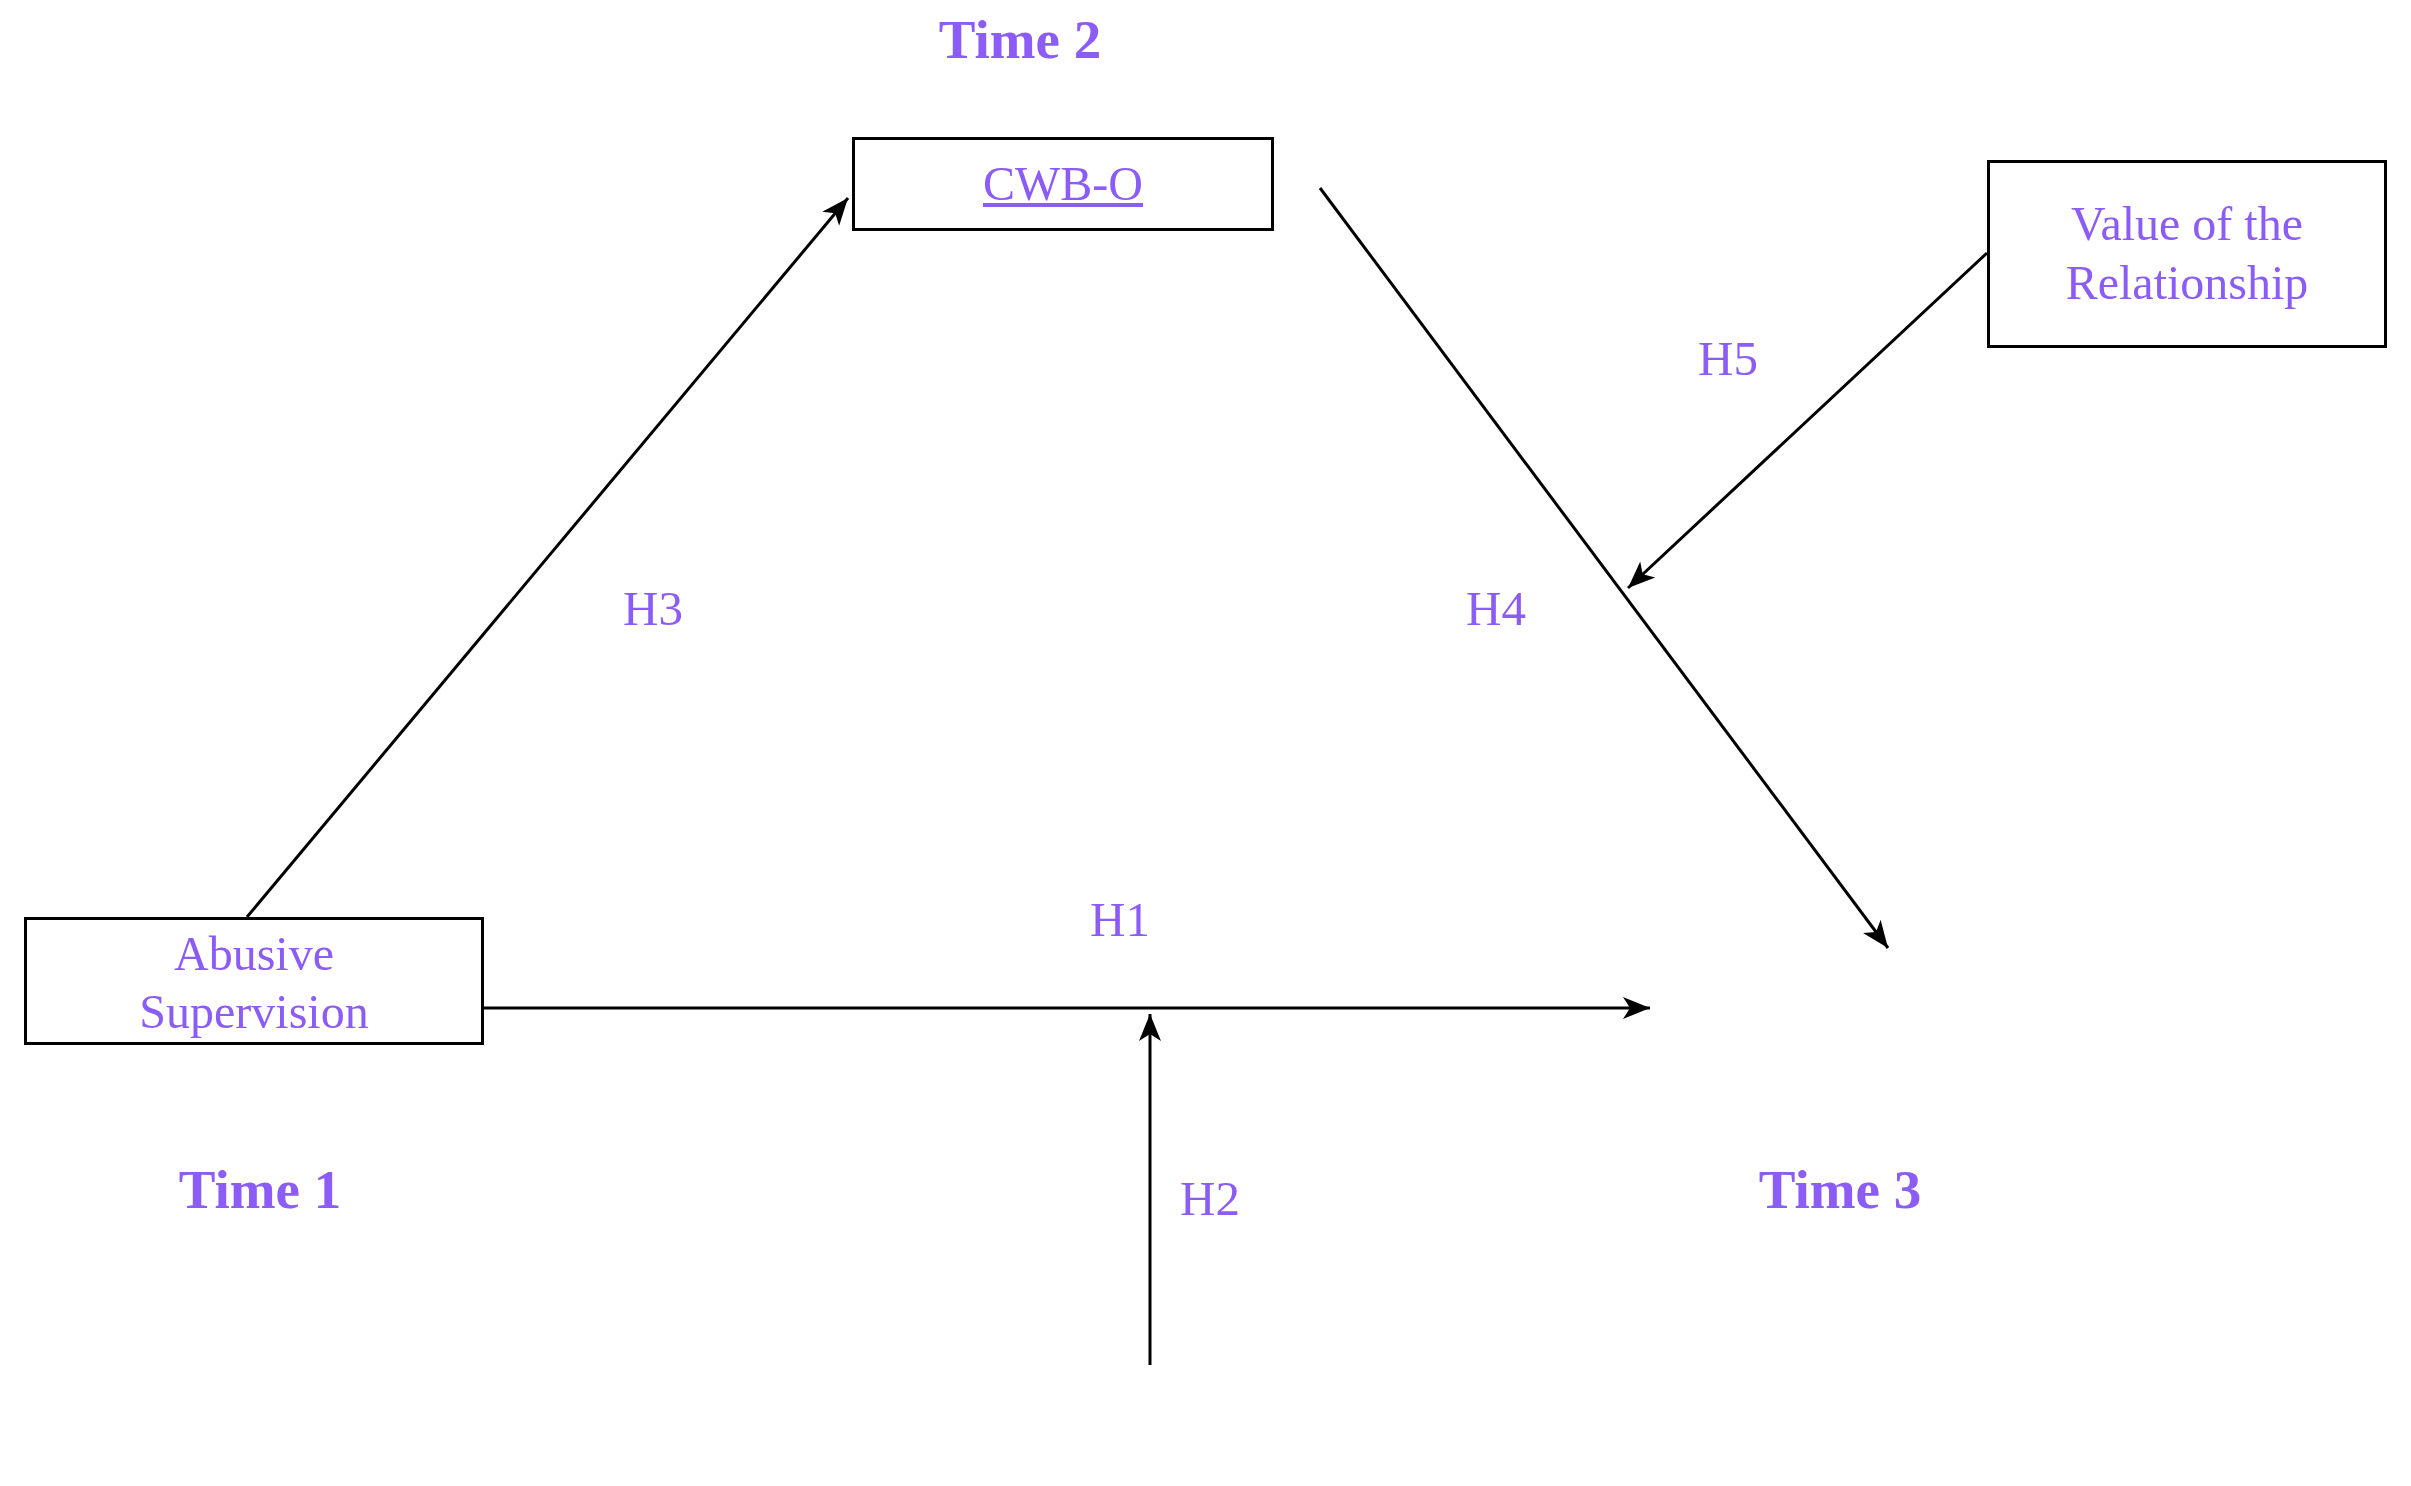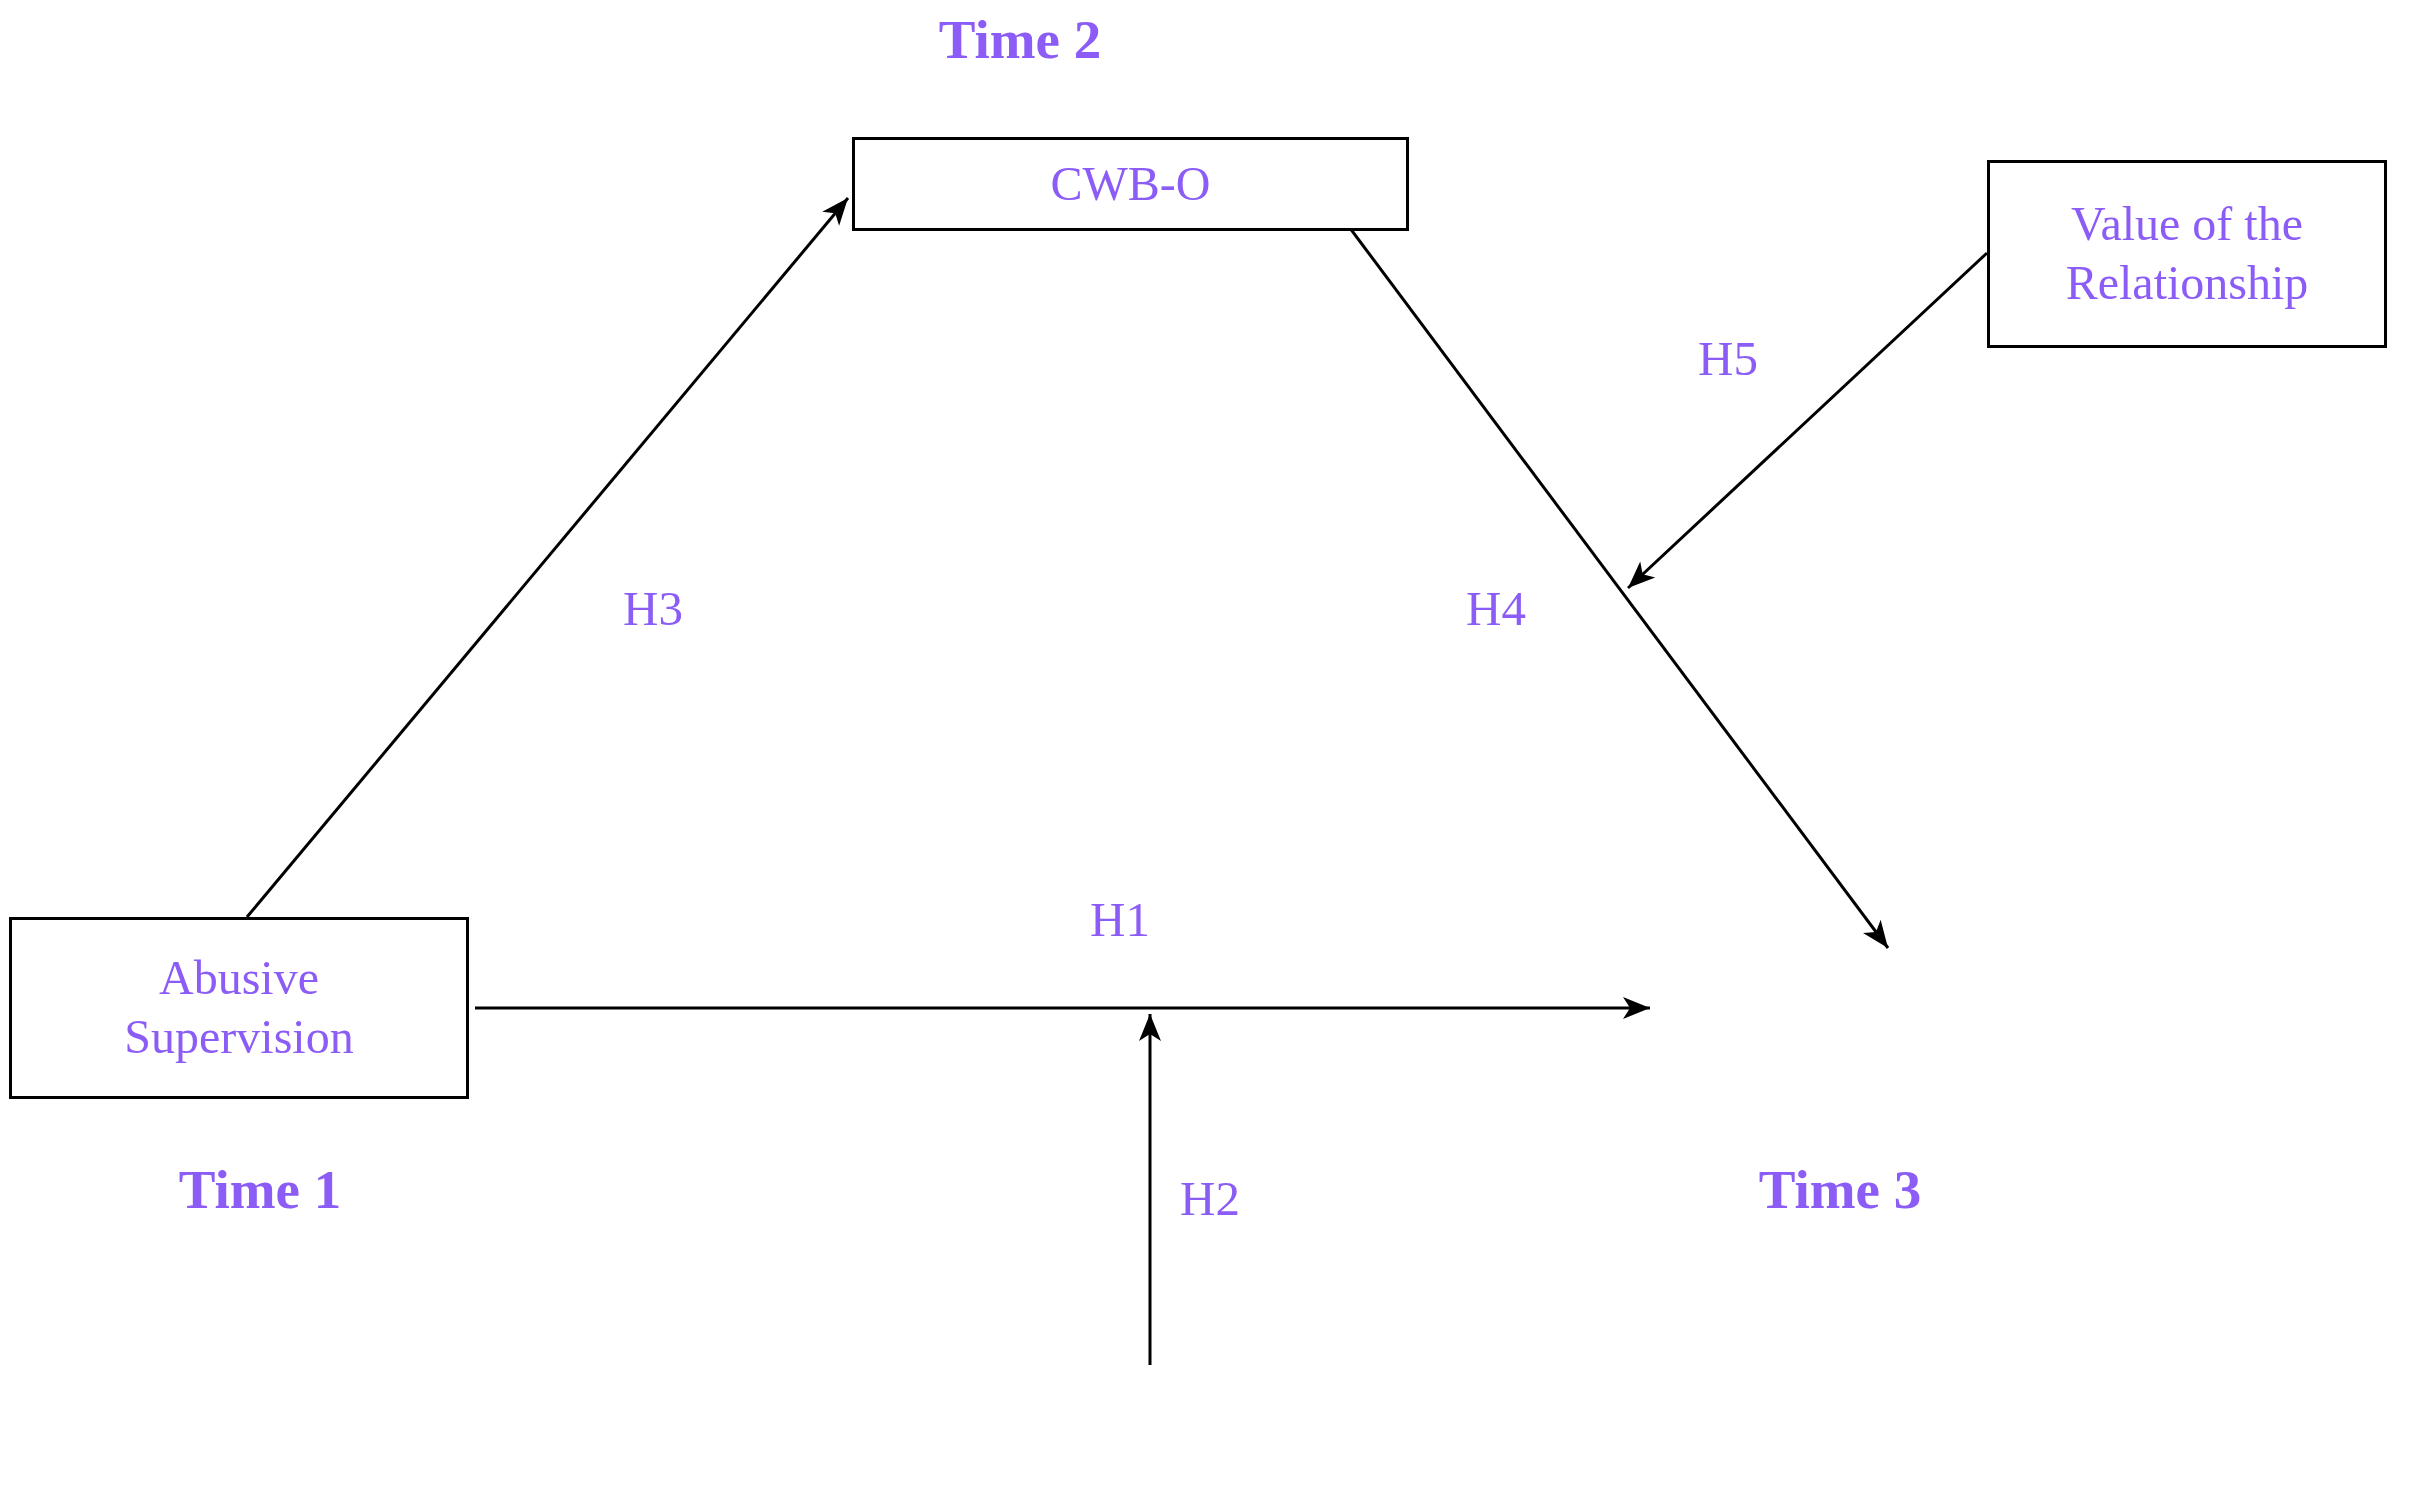--- a/index.html
+++ b/index.html
@@ -75,29 +75,29 @@
 
     <line x1="1320" y1="188" x2="1888" y2="948" stroke="#000000" stroke-width="3" marker-end="url(#arrowhead)"></line>
 
     <line x1="1987" y1="253" x2="1628" y2="588" stroke="#000000" stroke-width="3" marker-end="url(#arrowhead)"></line>
   </svg>
 
   <div class="time-label" style="left:850px; top:10px;">Time 2</div>
   <div class="time-label" style="left:90px; top:1160px;">Time 1</div>
   <div class="time-label" style="left:1670px; top:1160px;">Time 3</div>
 
-  <div class="node-box" style="left:852px; top:137px; width:557px; height:94px;">
+  <div class="node-box" style="left:852px; top:137px; width:422px; height:94px;text-decoration:underline;">
     <span class="node-label">CWB-O</span>
   </div>
 
   <div class="node-box" style="left:1987px; top:160px; width:400px; height:188px;">
     <span class="node-label narrow">Value of the Relationship</span>
   </div>
 
-  <div class="node-box" style="left:9px; top:917px; width:460px; height:182px;">
+  <div class="node-box" style="left:24px; top:917px; width:460px; height:128px;align-items:flex-end;">
     <span class="node-label narrow">Abusive Supervision</span>
   </div>
 
 
 
   <div class="hyp-label" style="left:1045px; top:893px;">H1</div>
   <div class="hyp-label" style="left:1135px; top:1172px;">H2</div>
   <div class="hyp-label" style="left:578px; top:582px;">H3</div>
   <div class="hyp-label" style="left:1421px; top:582px;">H4</div>
   <div class="hyp-label" style="left:1653px; top:332px;">H5</div>

